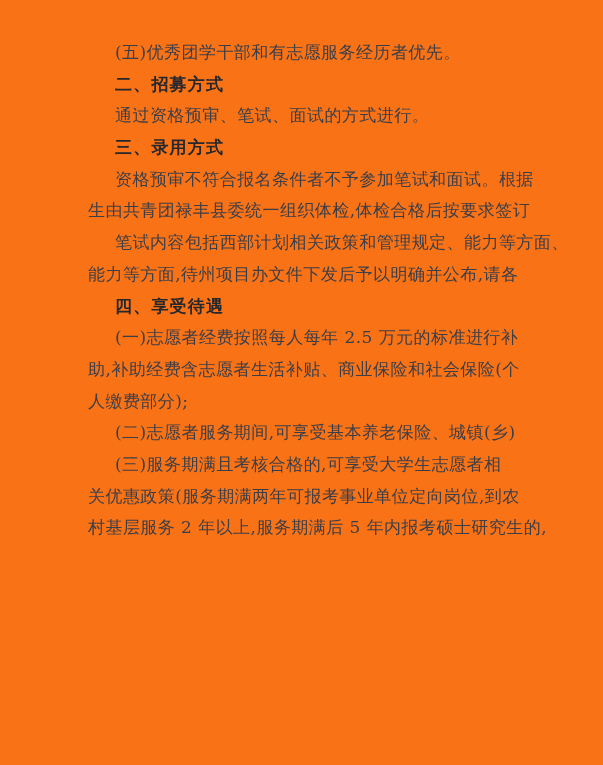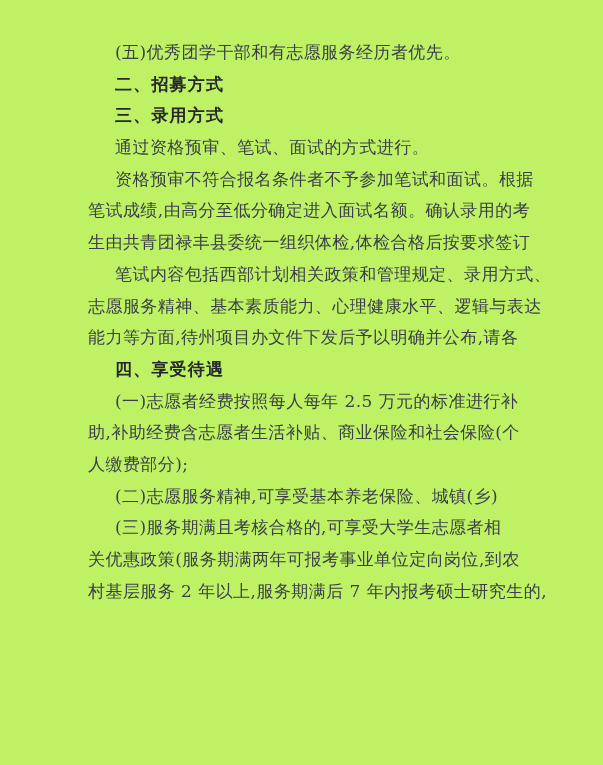--- a/index.html
+++ b/index.html
@@ -36,34 +36,32 @@
   .line.heading {
     font-family: Liberation Serif, serif;
     font-weight: bold;
     color: var(--heading-color, #25272d);
     letter-spacing: 1.2px;
   }
 </style>
 </head>
 <body>
 
-<div class="page" style="background: #bef264;">
+<div class="page" style="background: #f97316;">
   <div class="doc-body" id="doc-lines">
       <div class="line indent">(五)优秀团学干部和有志愿服务经历者优先。</div>
       <div class="line heading indent">二、招募方式</div>
+      <div class="line indent">通过资格预审、笔试、面试的方式进行。</div>
       <div class="line heading indent">三、录用方式</div>
-      <div class="line indent">通过资格预审、笔试、面试的方式进行。</div>
       <div class="line indent">资格预审不符合报名条件者不予参加笔试和面试。根据</div>
-      <div class="line">笔试成绩,由高分至低分确定进入面试名额。确认录用的考</div>
       <div class="line">生由共青团禄丰县委统一组织体检,体检合格后按要求签订</div>
-      <div class="line indent">笔试内容包括西部计划相关政策和管理规定、录用方式、</div>
-      <div class="line">志愿服务精神、基本素质能力、心理健康水平、逻辑与表达</div>
+      <div class="line indent">笔试内容包括西部计划相关政策和管理规定、能力等方面、</div>
       <div class="line">能力等方面,待州项目办文件下发后予以明确并公布,请各</div>
       <div class="line heading indent">四、享受待遇</div>
       <div class="line indent">(一)志愿者经费按照每人每年 2.5 万元的标准进行补</div>
       <div class="line">助,补助经费含志愿者生活补贴、商业保险和社会保险(个</div>
       <div class="line">人缴费部分);</div>
-      <div class="line indent">(二)志愿服务精神,可享受基本养老保险、城镇(乡)</div>
+      <div class="line indent">(二)志愿者服务期间,可享受基本养老保险、城镇(乡)</div>
       <div class="line indent">(三)服务期满且考核合格的,可享受大学生志愿者相</div>
       <div class="line">关优惠政策(服务期满两年可报考事业单位定向岗位,到农</div>
-      <div class="line">村基层服务 2 年以上,服务期满后 7 年内报考硕士研究生的,</div>
+      <div class="line">村基层服务 2 年以上,服务期满后 5 年内报考硕士研究生的,</div>
     </div>
 </div>
 
 </body></html>

